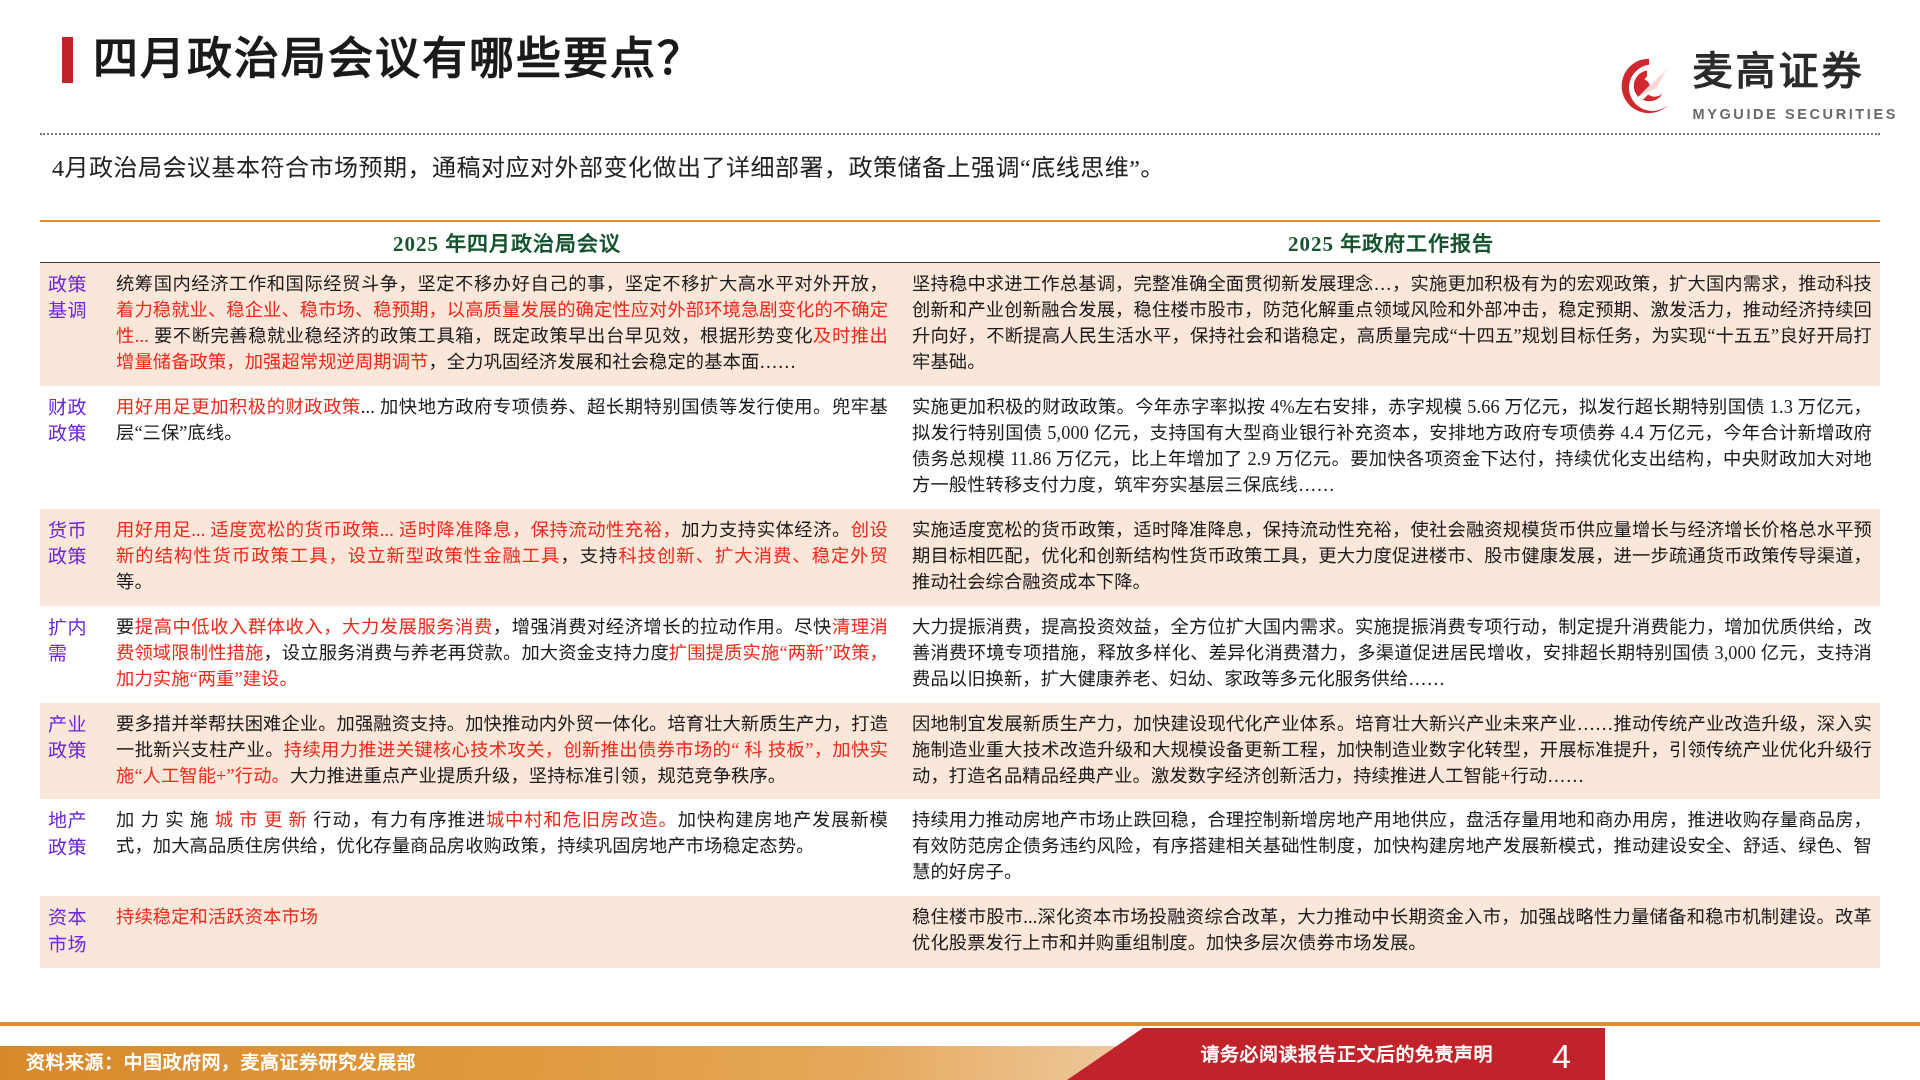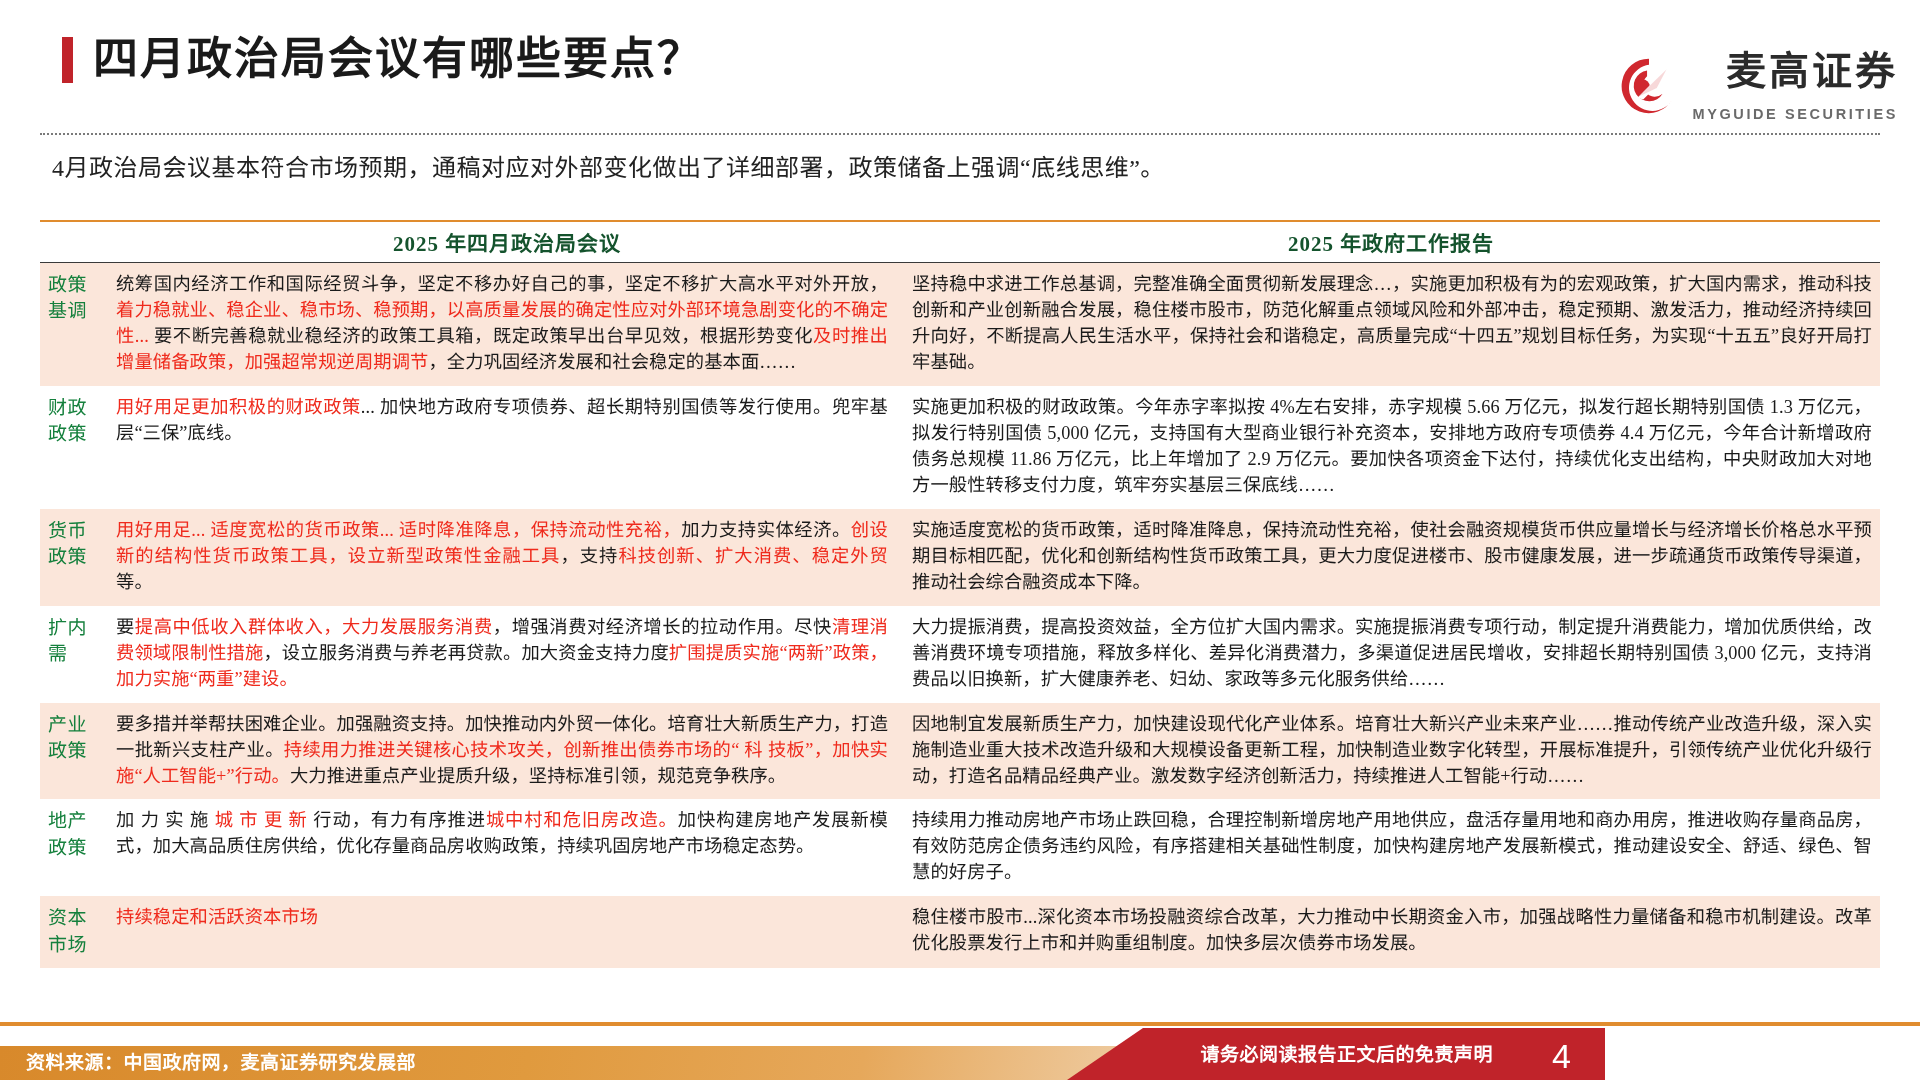--- a/index.html
+++ b/index.html
@@ -67,21 +67,20 @@
     flex: none;
   }
   .logo-txt { display: flex; flex-direction: column; justify-content: center; }
   .logo-cn {
     font-size: 40px;
     font-weight: bold;
     color: #2b2b2b;
     letter-spacing: 3px;
     line-height: 1.05;
     font-family: "Liberation Sans", sans-serif;
-    text-align: right;
   }
   .logo-en {
     font-size: 14.5px;
     font-weight: bold;
     color: #6a6a6a;
     letter-spacing: 2.6px;
     font-family: "Liberation Sans", sans-serif;
     margin-top: 14px;
   }
 
@@ -135,21 +134,21 @@
     letter-spacing: 1px;
     vertical-align: middle;
   }
 
   .col-label { width: 72px; }
   .col-a { width: 790px; }
   .col-b { width: 978px; }
 
   .tbl td.cat {
     font-size: 19px;
-    color: #15803d;
+    color: #6d28d9;
     line-height: 1.38;
     padding: 9px 6px 10px 8px;
     letter-spacing: 0.5px;
     white-space: pre-line;
     text-align: left;
   }
   .tbl td.body {
     font-size: 18.3px;
     color: #1a1a1a;
     line-height: 1.42;

